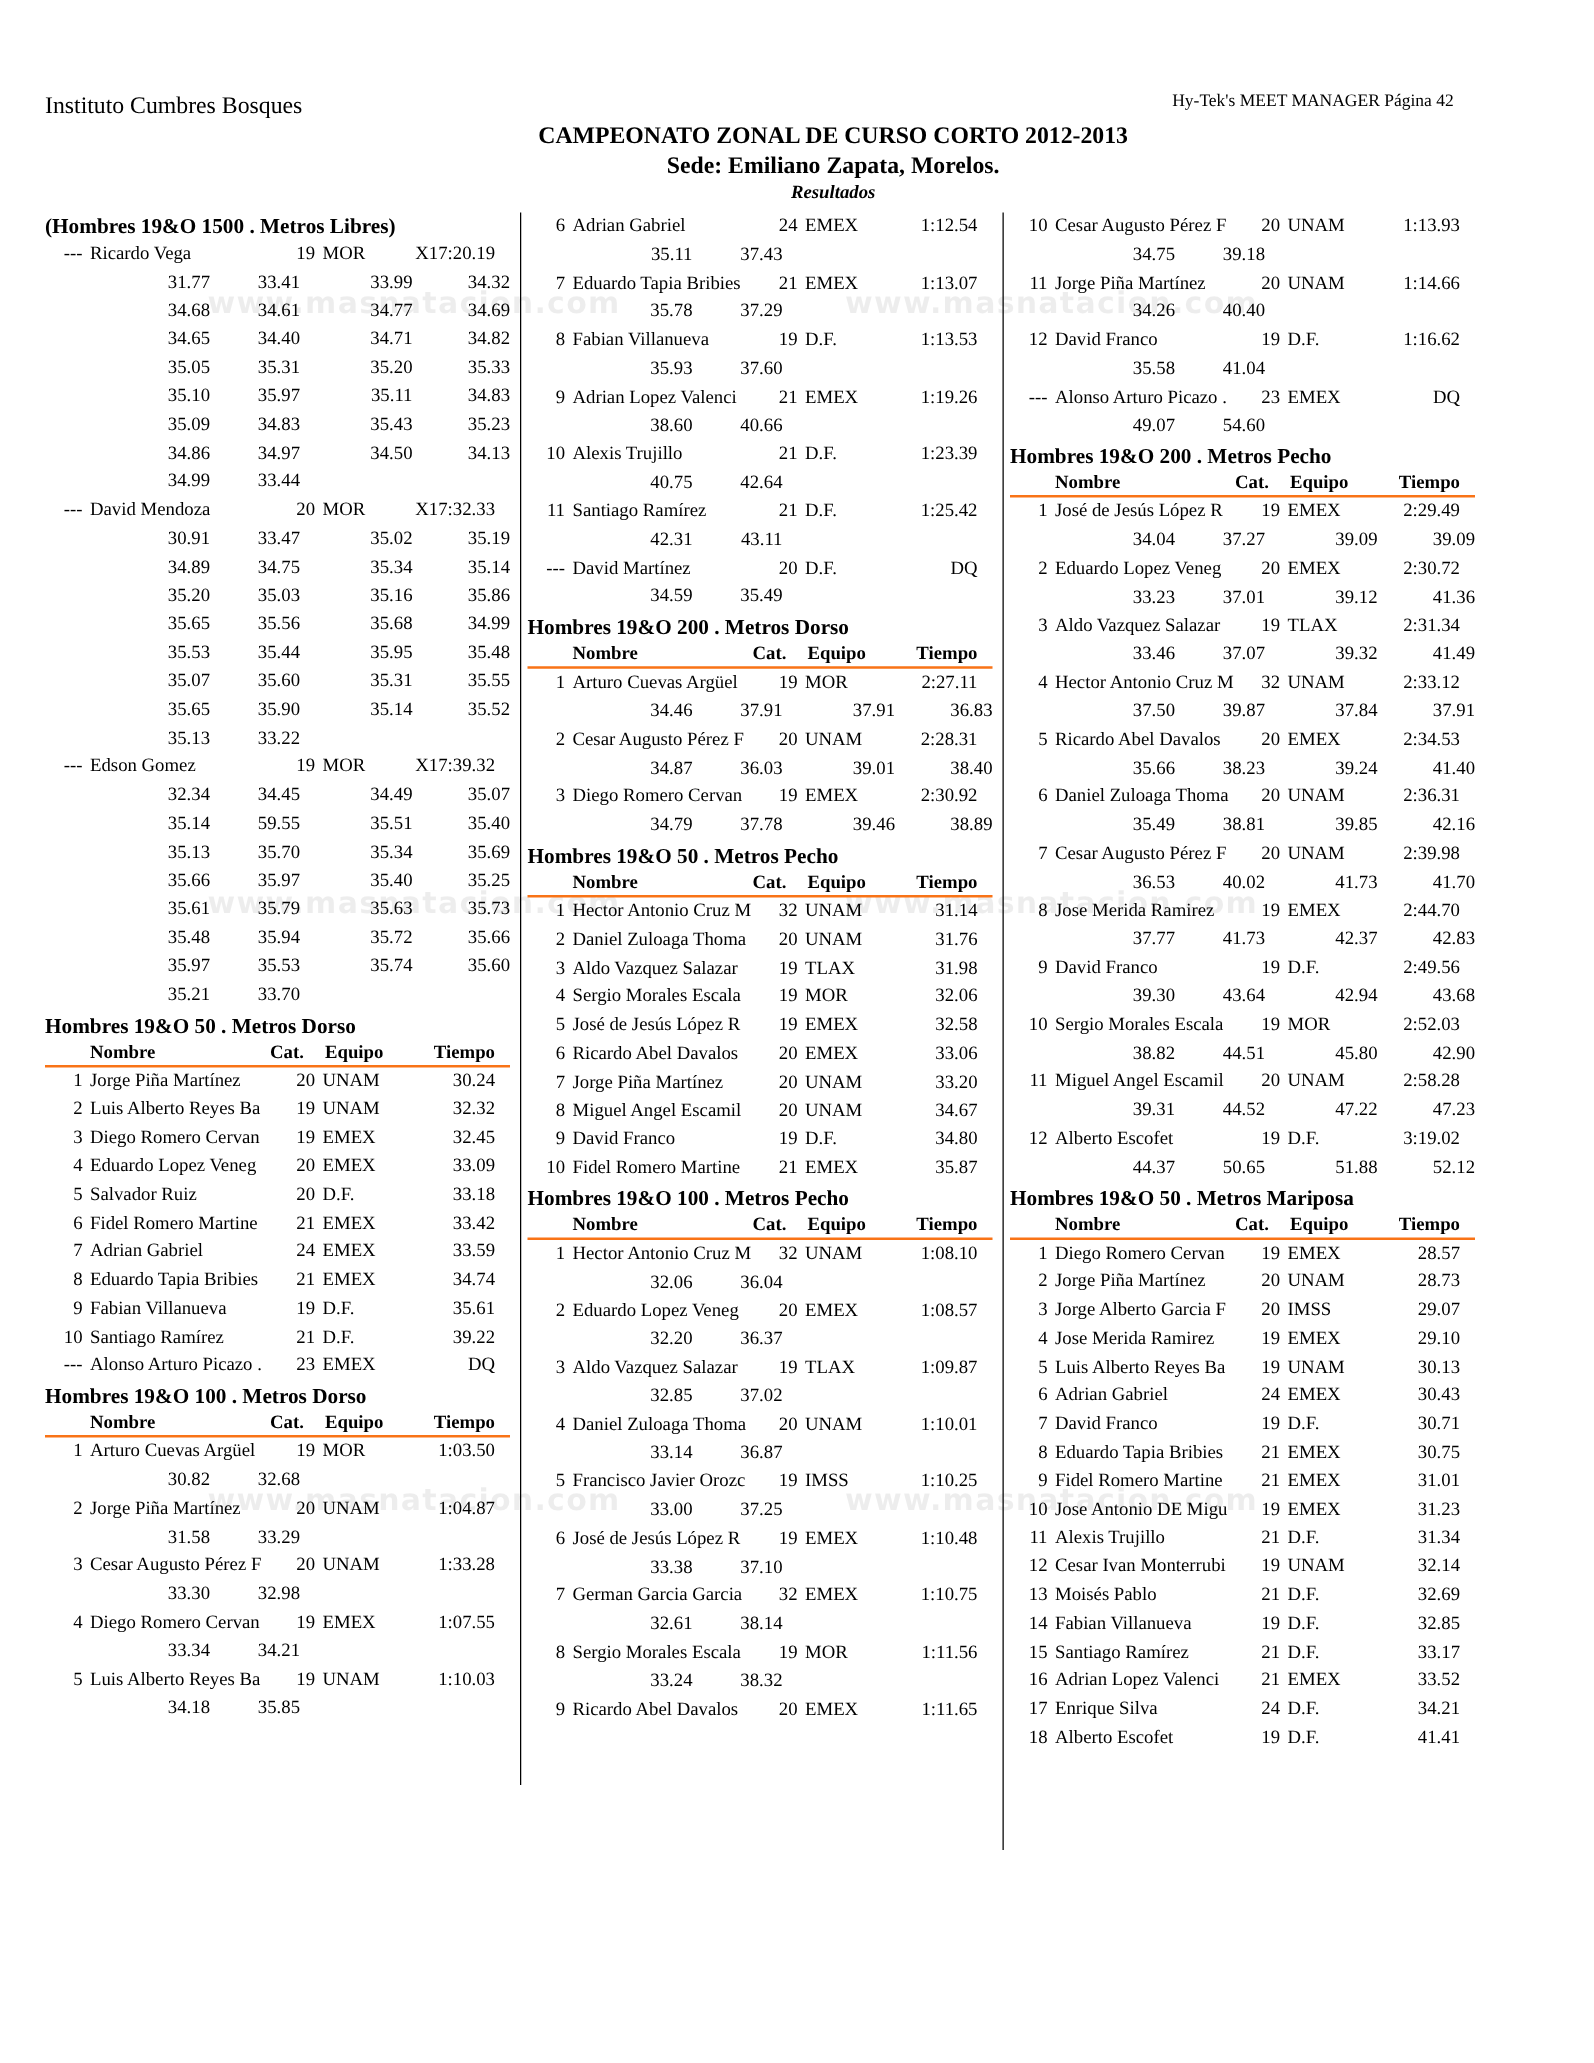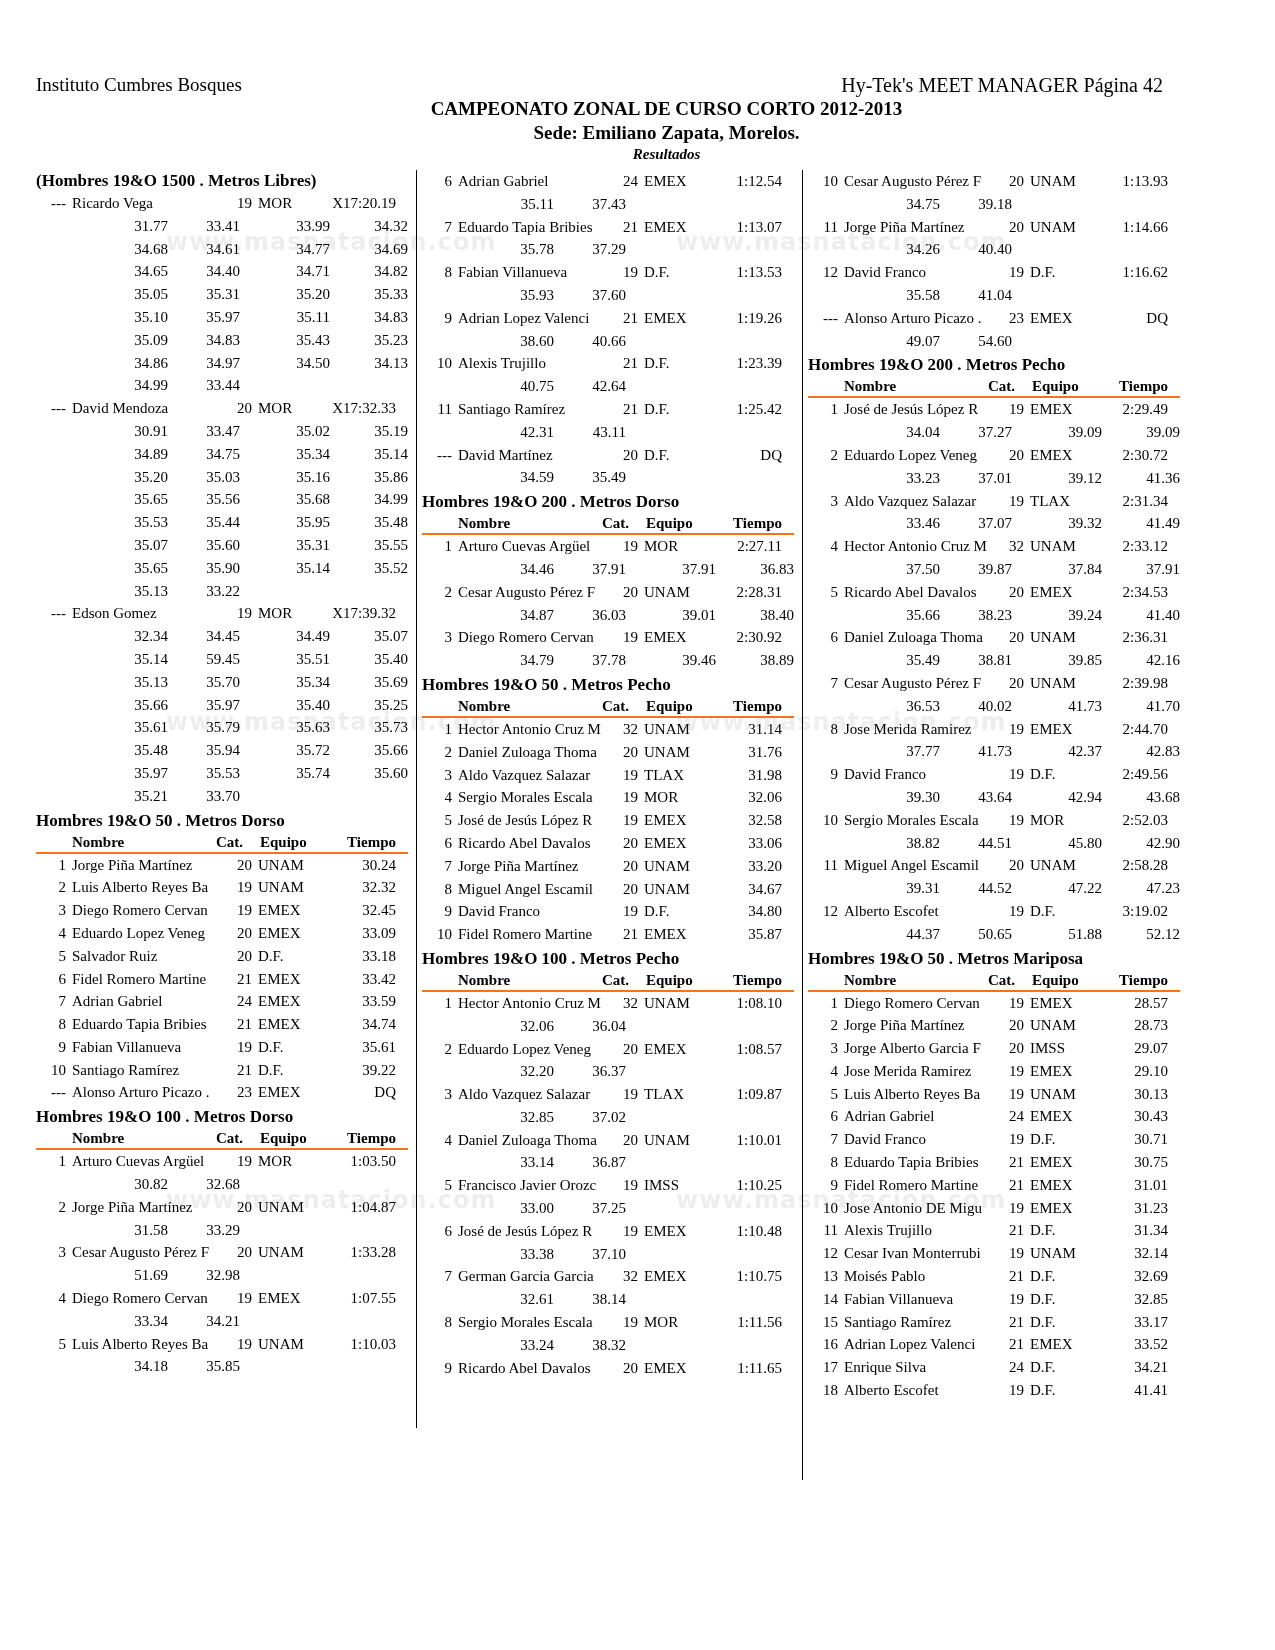--- a/index.html
+++ b/index.html
@@ -1,21 +1,21 @@
 <!DOCTYPE html>
 <html><head>
 <meta charset="utf-8">
 <style>
   html, body { margin: 0; padding: 0; background: #ffffff; }
   body {
     width: 1275px; height: 1650px; position: relative; overflow: hidden;
     font-family: "Liberation Serif", "DejaVu Serif", serif; color: #000;
   }
   .hdr-left { position: absolute; left: 36px; top: 74px; font-size: 19px; }
-  .hdr-right { position: absolute; right: 112px; top: 74px; font-size: 20px; }
+  .hdr-right { position: absolute; right: 112px; top: 74px; font-size: 14px; }
   .title { position: absolute; left: 0; width: 1275px; text-align: center; font-weight: bold; margin-left: 29px; }
   .t1 { top: 98px; font-size: 19px; }
   .t2 { top: 122px; font-size: 19px; }
   .t3 { top: 146px; font-size: 15px; font-style: italic; }
   .col { position: absolute; top: 170px; width: 372px; }
   .col-1 { left: 36px; }
   .col-2 { left: 422px; }
   .col-3 { left: 808px; }
   .vline { position: absolute; width: 1px; background: #000; }
   .vline-1 { left: 416px; top: 170px; height: 1258px; }
@@ -173,21 +173,21 @@
       <span class="c-time">X17:39.32</span>
     </div>
     <div class="row">
       <span class="s1">32.34</span>
       <span class="s2">34.45</span>
       <span class="s3">34.49</span>
       <span class="s4">35.07</span>
     </div>
     <div class="row">
       <span class="s1">35.14</span>
-      <span class="s2">59.45</span>
+      <span class="s2">59.55</span>
       <span class="s3">35.51</span>
       <span class="s4">35.40</span>
     </div>
     <div class="row">
       <span class="s1">35.13</span>
       <span class="s2">35.70</span>
       <span class="s3">35.34</span>
       <span class="s4">35.69</span>
     </div>
     <div class="row">
@@ -332,21 +332,21 @@
       <span class="s2">33.29</span>
     </div>
     <div class="row">
       <span class="c-place">3</span>
       <span class="c-name">Cesar Augusto Pérez F</span>
       <span class="c-age">20</span>
       <span class="c-team">UNAM</span>
       <span class="c-time">1:33.28</span>
     </div>
     <div class="row">
-      <span class="s1">51.69</span>
+      <span class="s1">33.30</span>
       <span class="s2">32.98</span>
     </div>
     <div class="row">
       <span class="c-place">4</span>
       <span class="c-name">Diego Romero Cervan</span>
       <span class="c-age">19</span>
       <span class="c-team">EMEX</span>
       <span class="c-time">1:07.55</span>
     </div>
     <div class="row">

